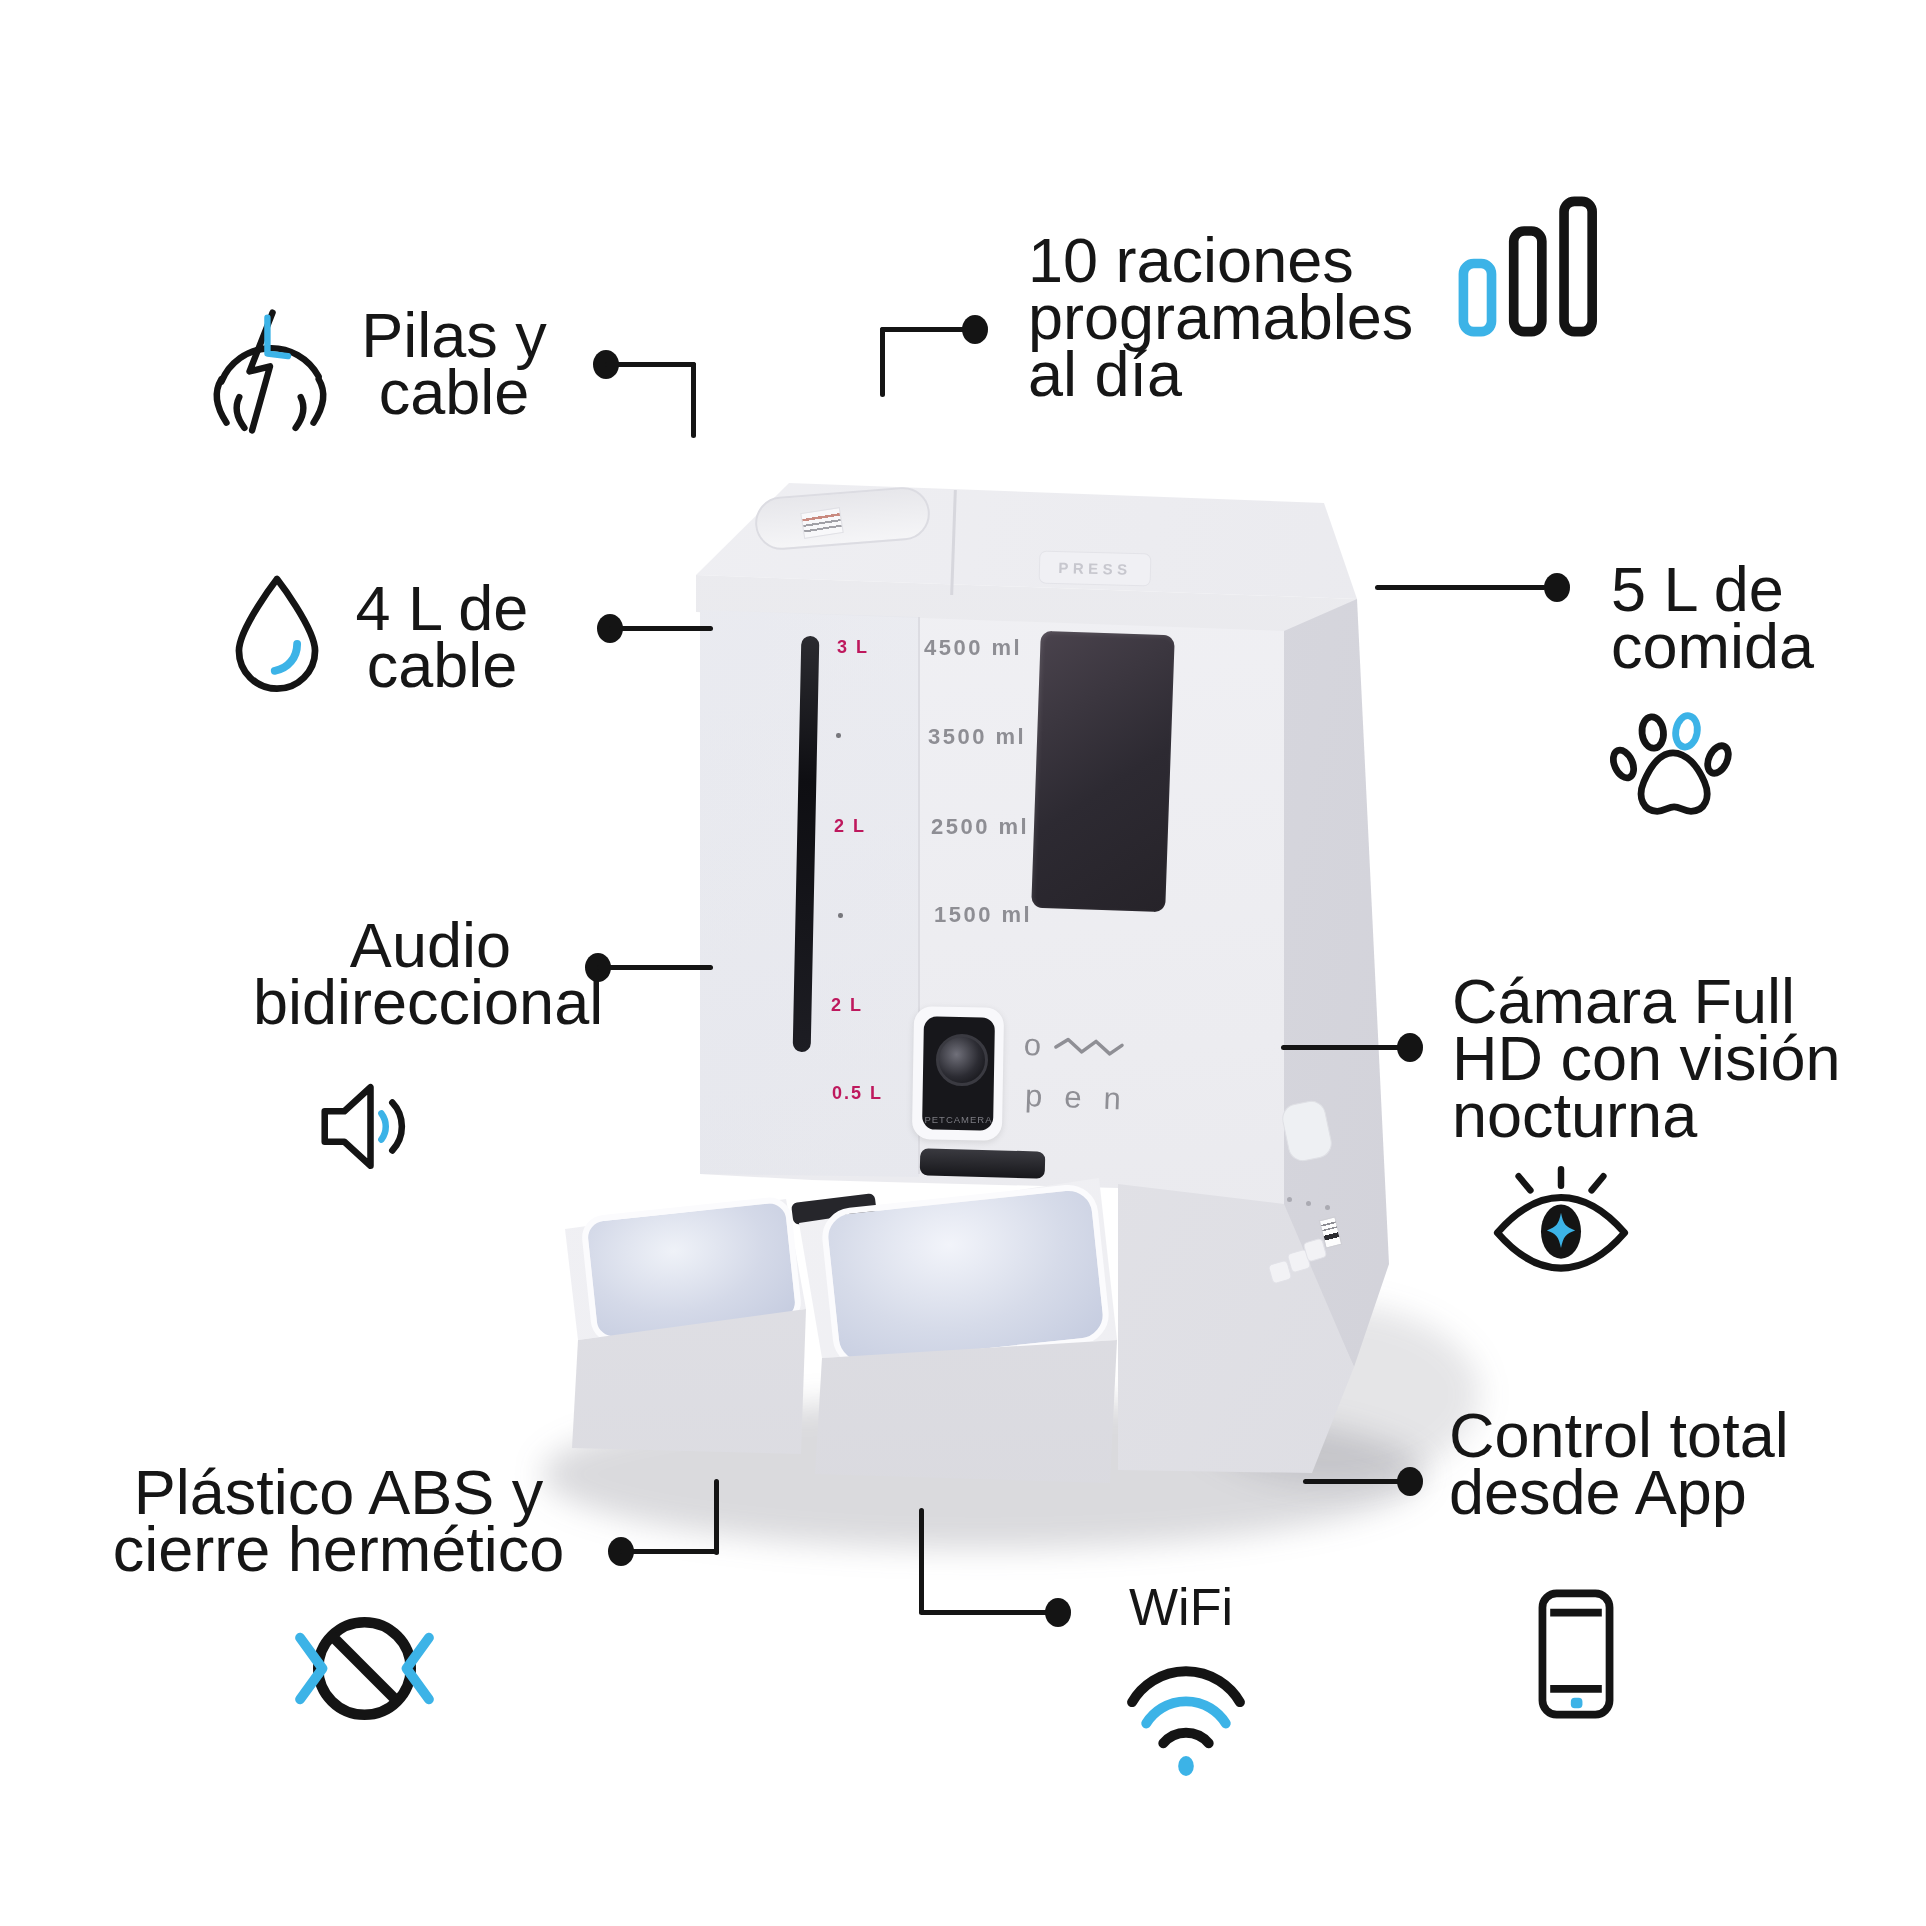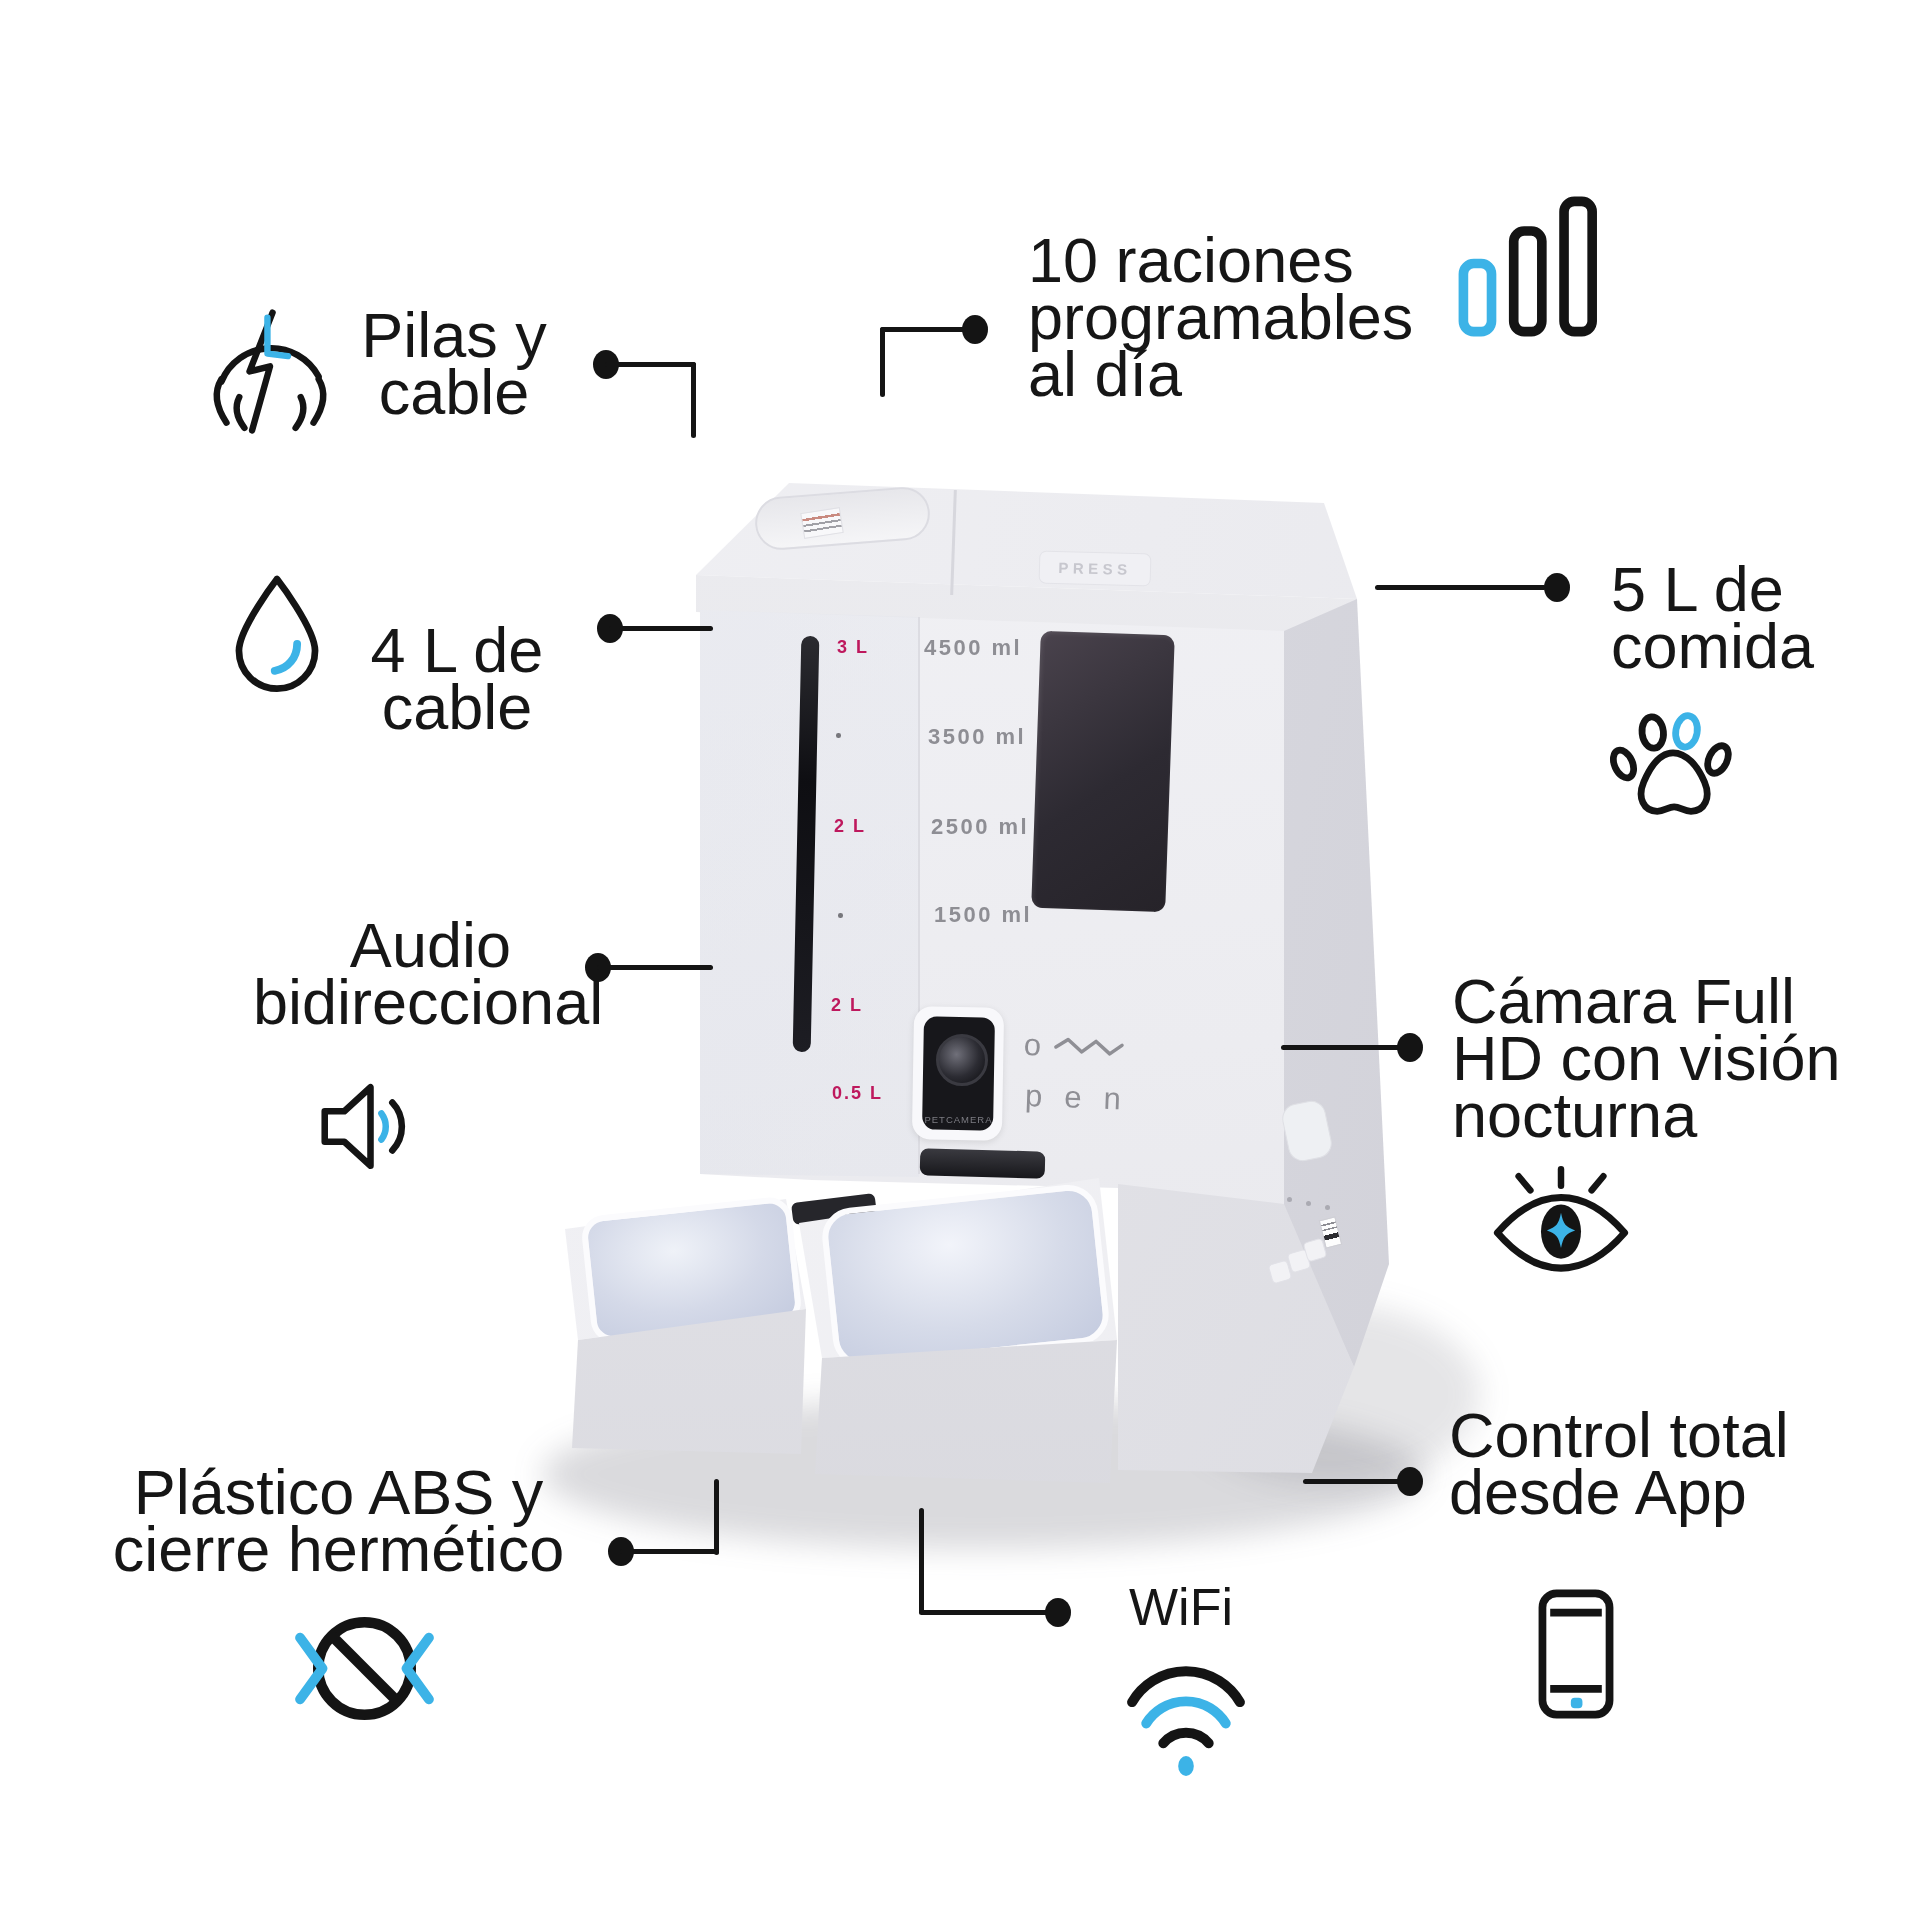--- a/index.html
+++ b/index.html
@@ -162,21 +162,21 @@
   <svg class="abs" style="left:1456px;top:194px;" width="148" height="148" viewBox="0 0 100 100">
     <rect x="5" y="47" width="19" height="46" rx="7" fill="none" stroke="#3cb3e7" stroke-width="6.5"></rect>
     <rect x="39" y="25" width="19" height="68" rx="7" fill="none" stroke="#141414" stroke-width="6.5"></rect>
     <rect x="73" y="5" width="19" height="88" rx="7" fill="none" stroke="#141414" stroke-width="6.5"></rect>
   </svg>
 
   <svg class="abs" style="left:230px;top:570px;" width="94" height="121" viewBox="0 0 84 100">
     <path d="M42 4 C42 4 8 48 8 68 A34 34 0 0 0 76 68 C76 48 42 4 42 4 Z" fill="none" stroke="#141414" stroke-width="6" stroke-linejoin="round"></path>
     <path d="M60 62 C60 74 52 84 40 86" fill="none" stroke="#3cb3e7" stroke-width="7" stroke-linecap="round"></path>
   </svg>
-  <div class="callout c-center" style="left:349px;top:580px;width:216px;margin-top:42px;">
+  <div class="callout c-center" style="left:334px;top:580px;width:216px;">
     <div>4 L de</div>
     <div>cable</div>
   </div>
   <div class="dot" style="left:597px;top:614px;"></div>
   <div class="hline" style="left:609px;top:626px;width:104px;"></div>
 
   <div class="hline" style="left:1375px;top:585px;width:171px;"></div>
   <div class="dot" style="left:1544px;top:573px;"></div>
   <div class="callout" style="left:1611px;top:561px;">
     <div>5 L de</div>

